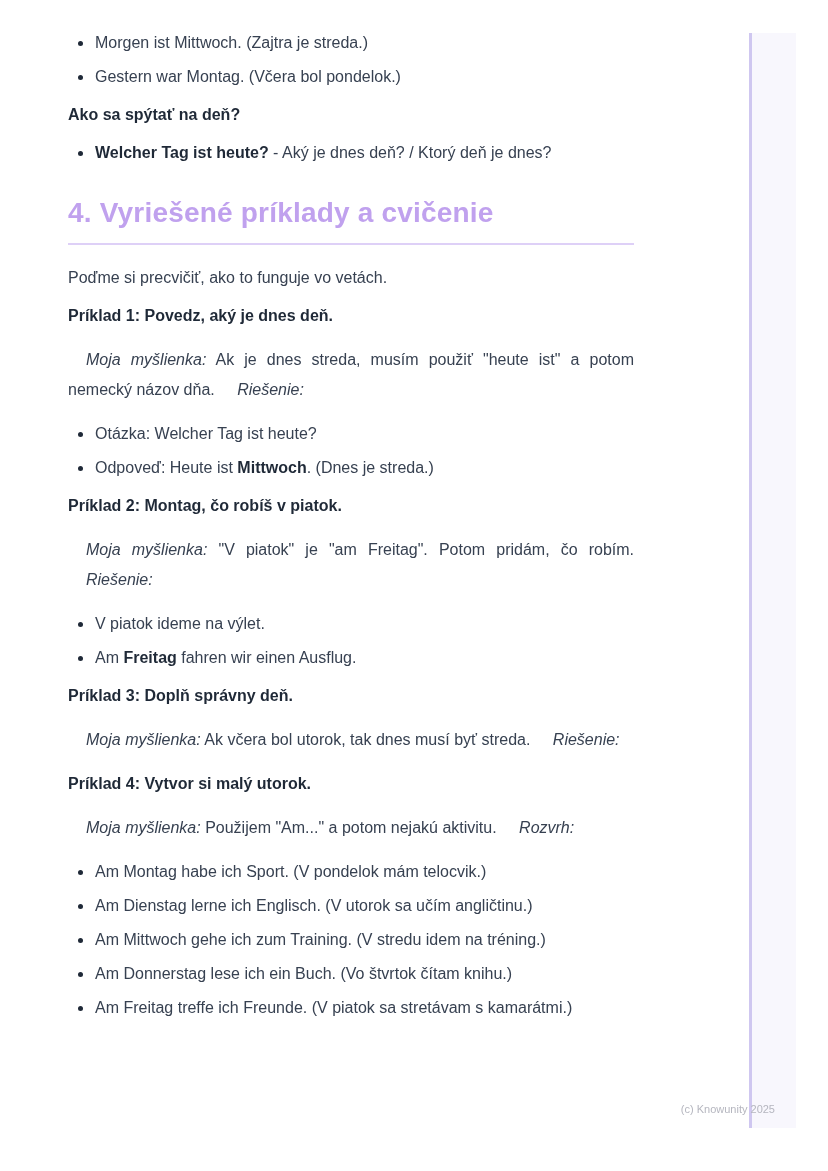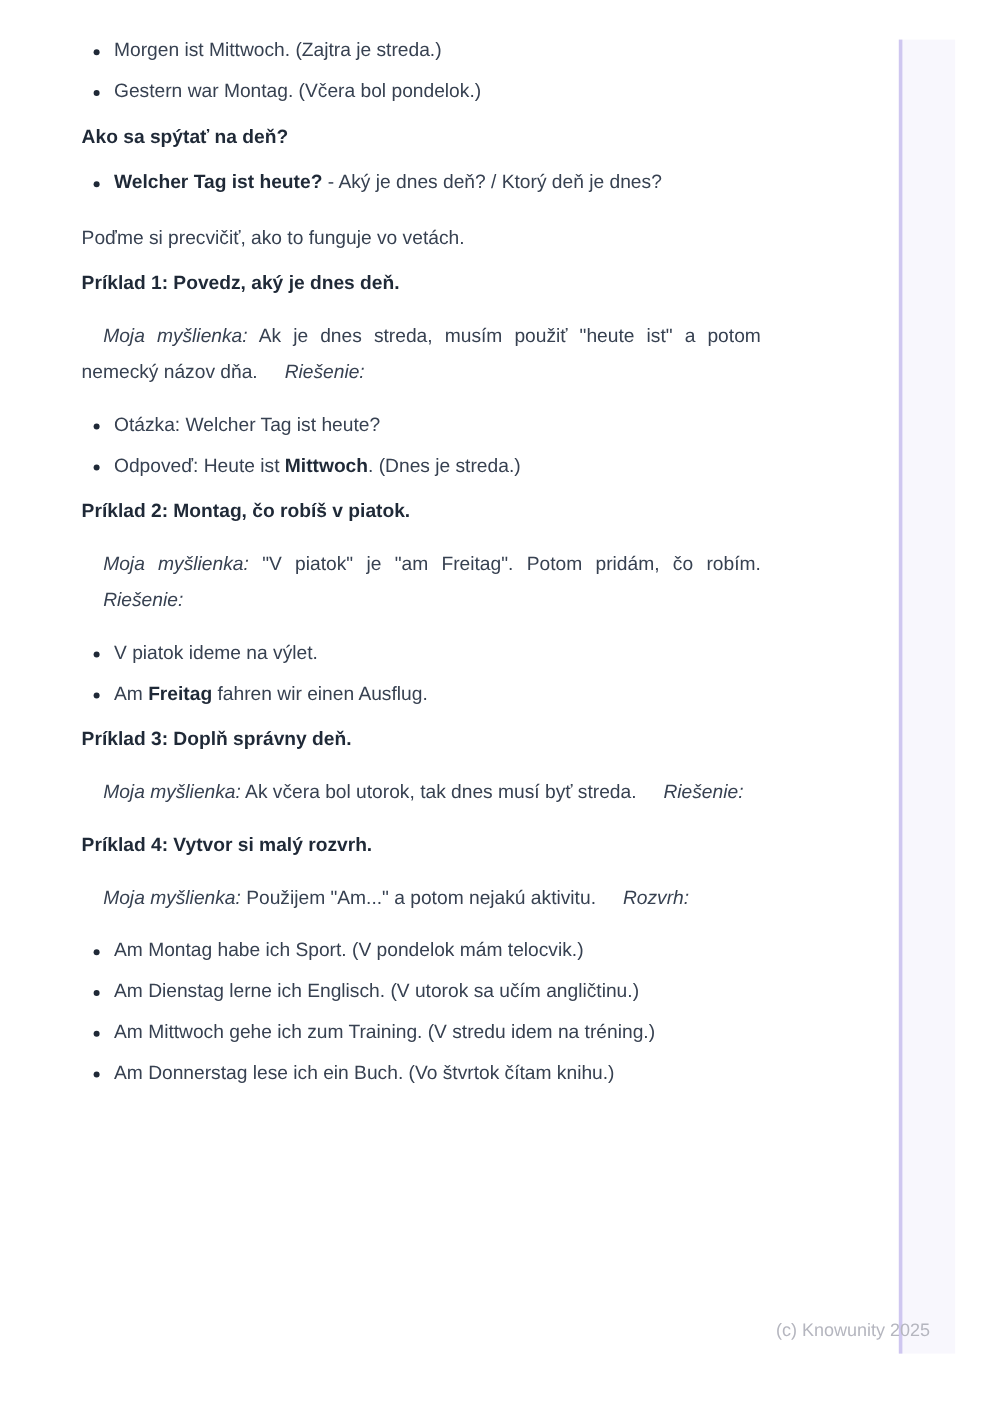--- a/index.html
+++ b/index.html
@@ -84,21 +84,21 @@
     width: 44px;
     height: 1095px;
     background: var(--strip-fill, #f8f7fd);
     border-left: 3px solid var(--strip-border, #cfc7f0);
     z-index: 1;
   }
   .footer {
     position: absolute;
     top: 1102px;
     right: 53px;
-    font-size: 15px;
+    font-size: 11px;
     line-height: 14px;
     color: var(--muted, #b5b6bf);
     z-index: 2;
   }
 </style>
 </head>
 <body>
 
 <div class="page">
   <div class="content">
@@ -107,46 +107,48 @@
       <li><span>Morgen ist Mittwoch. (Zajtra je streda.)</span></li>
       <li><span>Gestern war Montag. (Včera bol pondelok.)</span></li>
     </ul>
 
     <h3 class="sub">Ako sa spýtať na deň?</h3>
 
     <ul class="blist">
       <li><span class="b">Welcher Tag ist heute?</span><span> - Aký je dnes deň? / Ktorý deň je dnes?</span></li>
     </ul>
 
+    <h1 class="section">4. Vyriešené príklady a cvičenie</h1>
 
     <p class="intro">Poďme si precvičiť, ako to funguje vo vetách.</p>
 
     <h3 class="sub">Príklad 1: Povedz, aký je dnes deň.</h3>
     <p class="para"><span class="i">Moja myšlienka:</span><span> Ak je dnes streda, musím použiť "heute ist" a potom nemecký názov dňa. </span><span class="i">Riešenie:</span></p>
     <ul class="blist">
       <li><span>Otázka: Welcher Tag ist heute?</span></li>
       <li><span>Odpoveď: Heute ist </span><span class="b">Mittwoch</span><span>. (Dnes je streda.)</span></li>
     </ul>
 
     <h3 class="sub">Príklad 2: Montag, čo robíš v piatok.</h3>
     <p class="para"><span class="i">Moja myšlienka:</span><span> "V piatok" je "am Freitag". Potom pridám, čo robím. </span><span class="i">Riešenie:</span></p>
     <ul class="blist">
       <li><span>V piatok ideme na výlet.</span></li>
       <li><span>Am </span><span class="b">Freitag</span><span> fahren wir einen Ausflug.</span></li>
     </ul>
 
     <h3 class="sub">Príklad 3: Doplň správny deň.</h3>
     <p class="para"><span class="i">Moja myšlienka:</span><span> Ak včera bol utorok, tak dnes musí byť streda. </span><span class="i">Riešenie:</span></p>
 
-    <h3 class="sub">Príklad 4: Vytvor si malý rozvrh.</h3>
+    <h3 class="sub">Príklad 4: Vytvor si malý utorok.</h3>
     <p class="para"><span class="i">Moja myšlienka:</span><span> Použijem "Am..." a potom nejakú aktivitu. </span><span class="i">Rozvrh:</span></p>
     <ul class="blist">
       <li><span>Am Montag habe ich Sport. (V pondelok mám telocvik.)</span></li>
       <li><span>Am Dienstag lerne ich Englisch. (V utorok sa učím angličtinu.)</span></li>
       <li><span>Am Mittwoch gehe ich zum Training. (V stredu idem na tréning.)</span></li>
       <li><span>Am Donnerstag lese ich ein Buch. (Vo štvrtok čítam knihu.)</span></li>
+      <li><span>Am Freitag treffe ich Freunde. (V piatok sa stretávam s kamarátmi.)</span></li>
     </ul>
 
   </div>
 
   <div class="strip"></div>
   <div class="footer">(c) Knowunity 2025</div>
 </div>
 
 </body></html>

